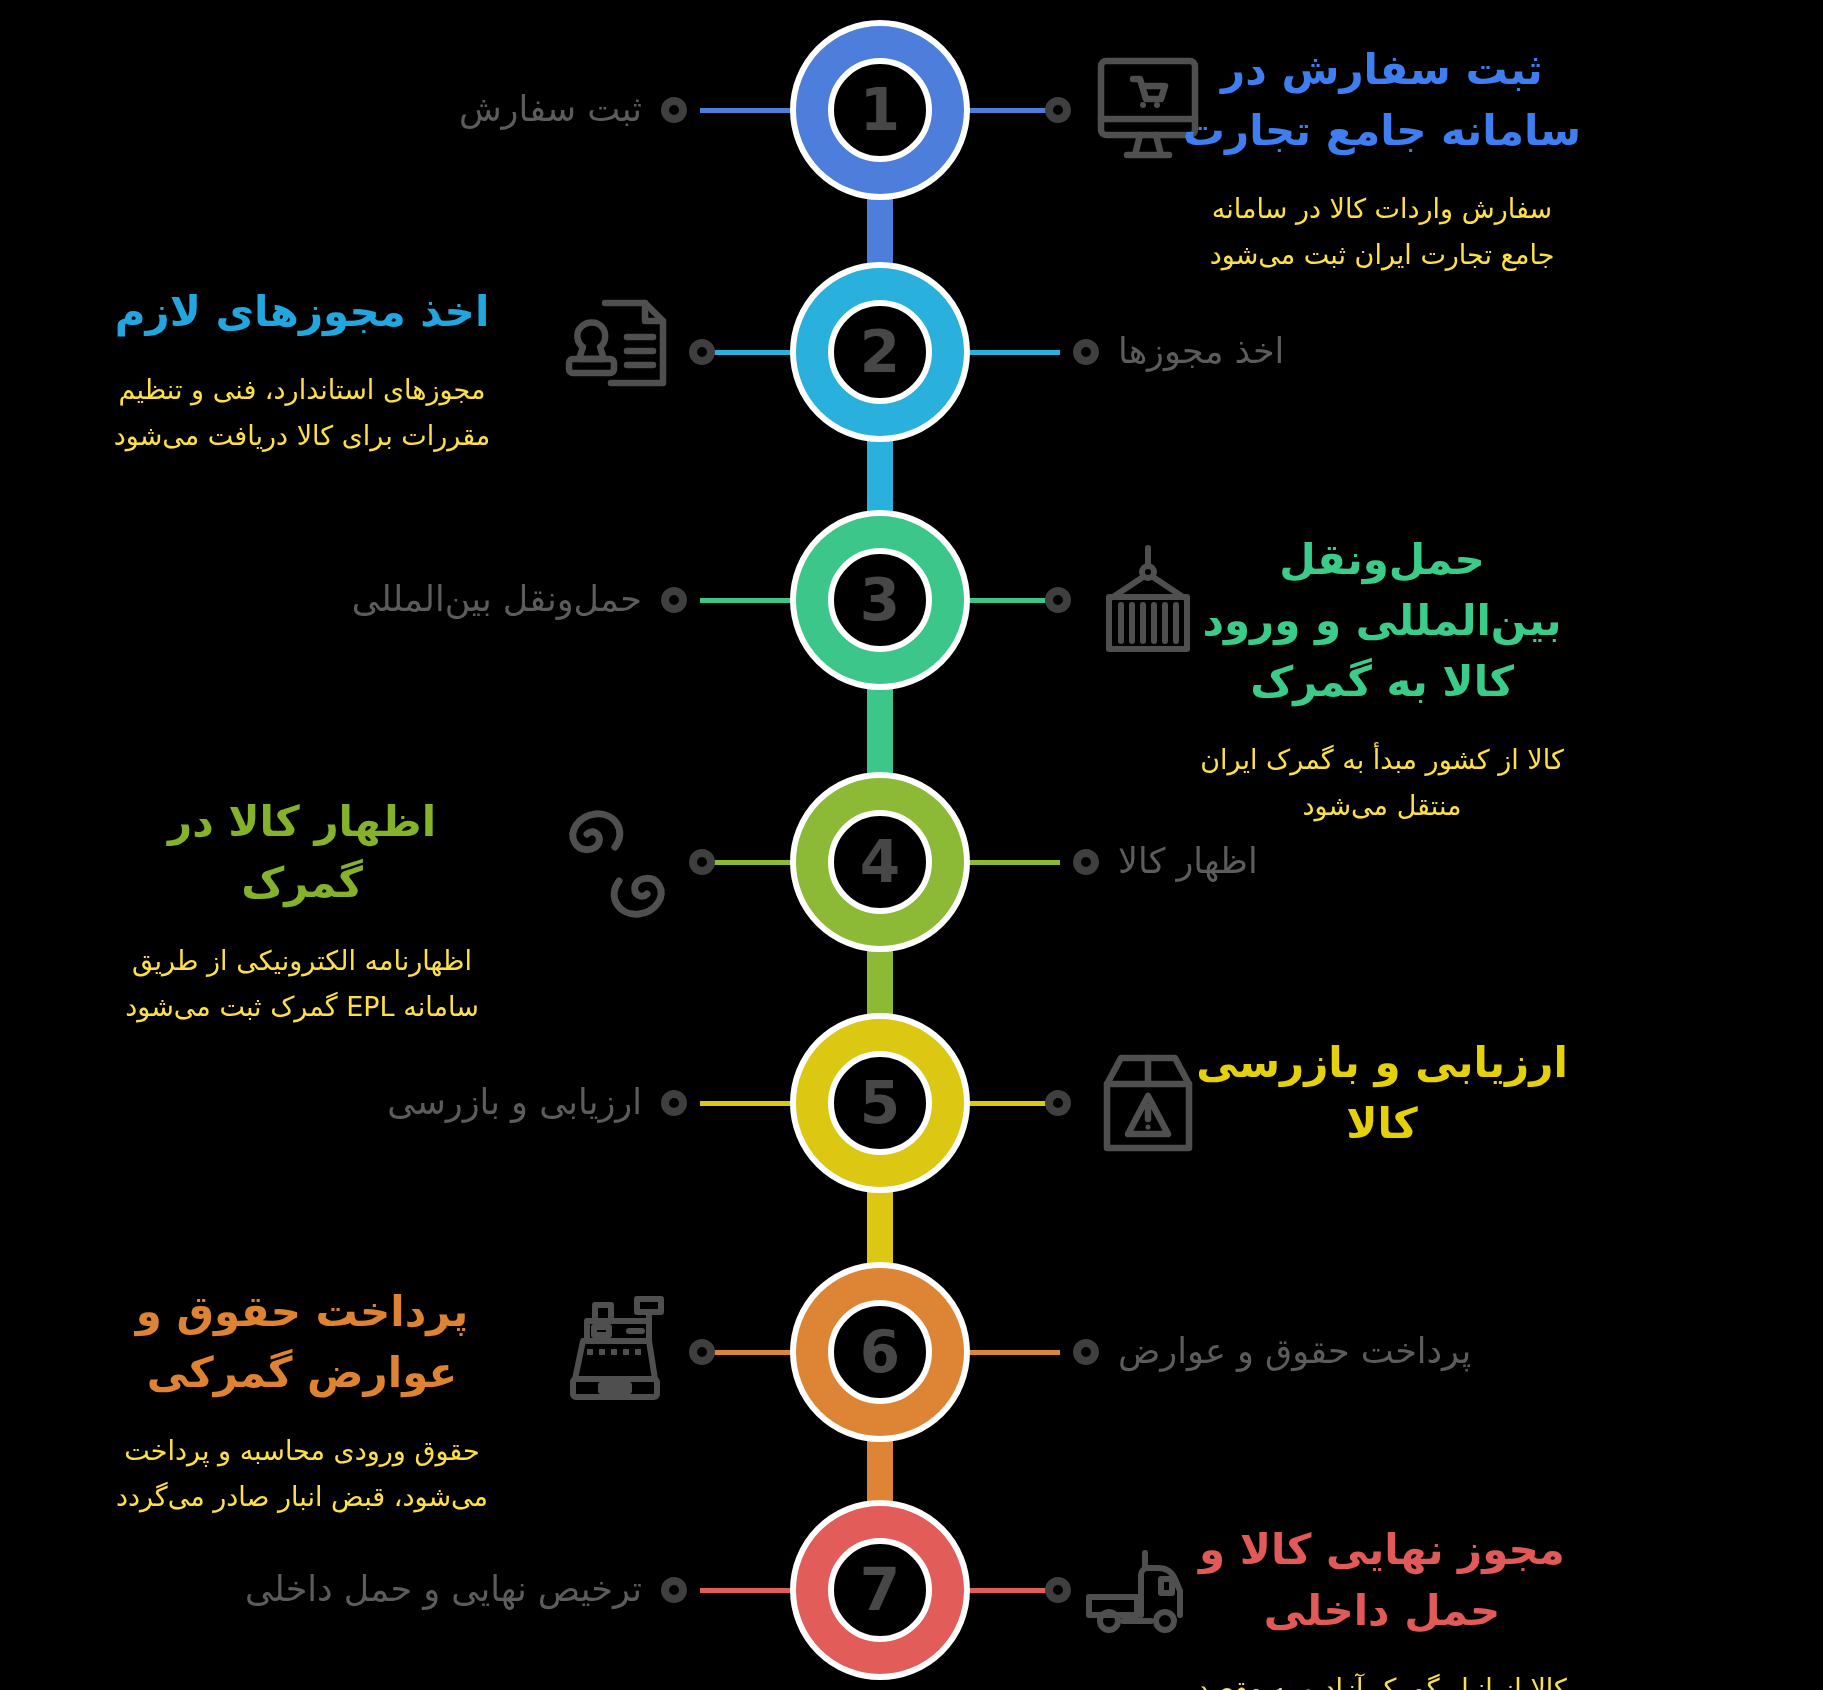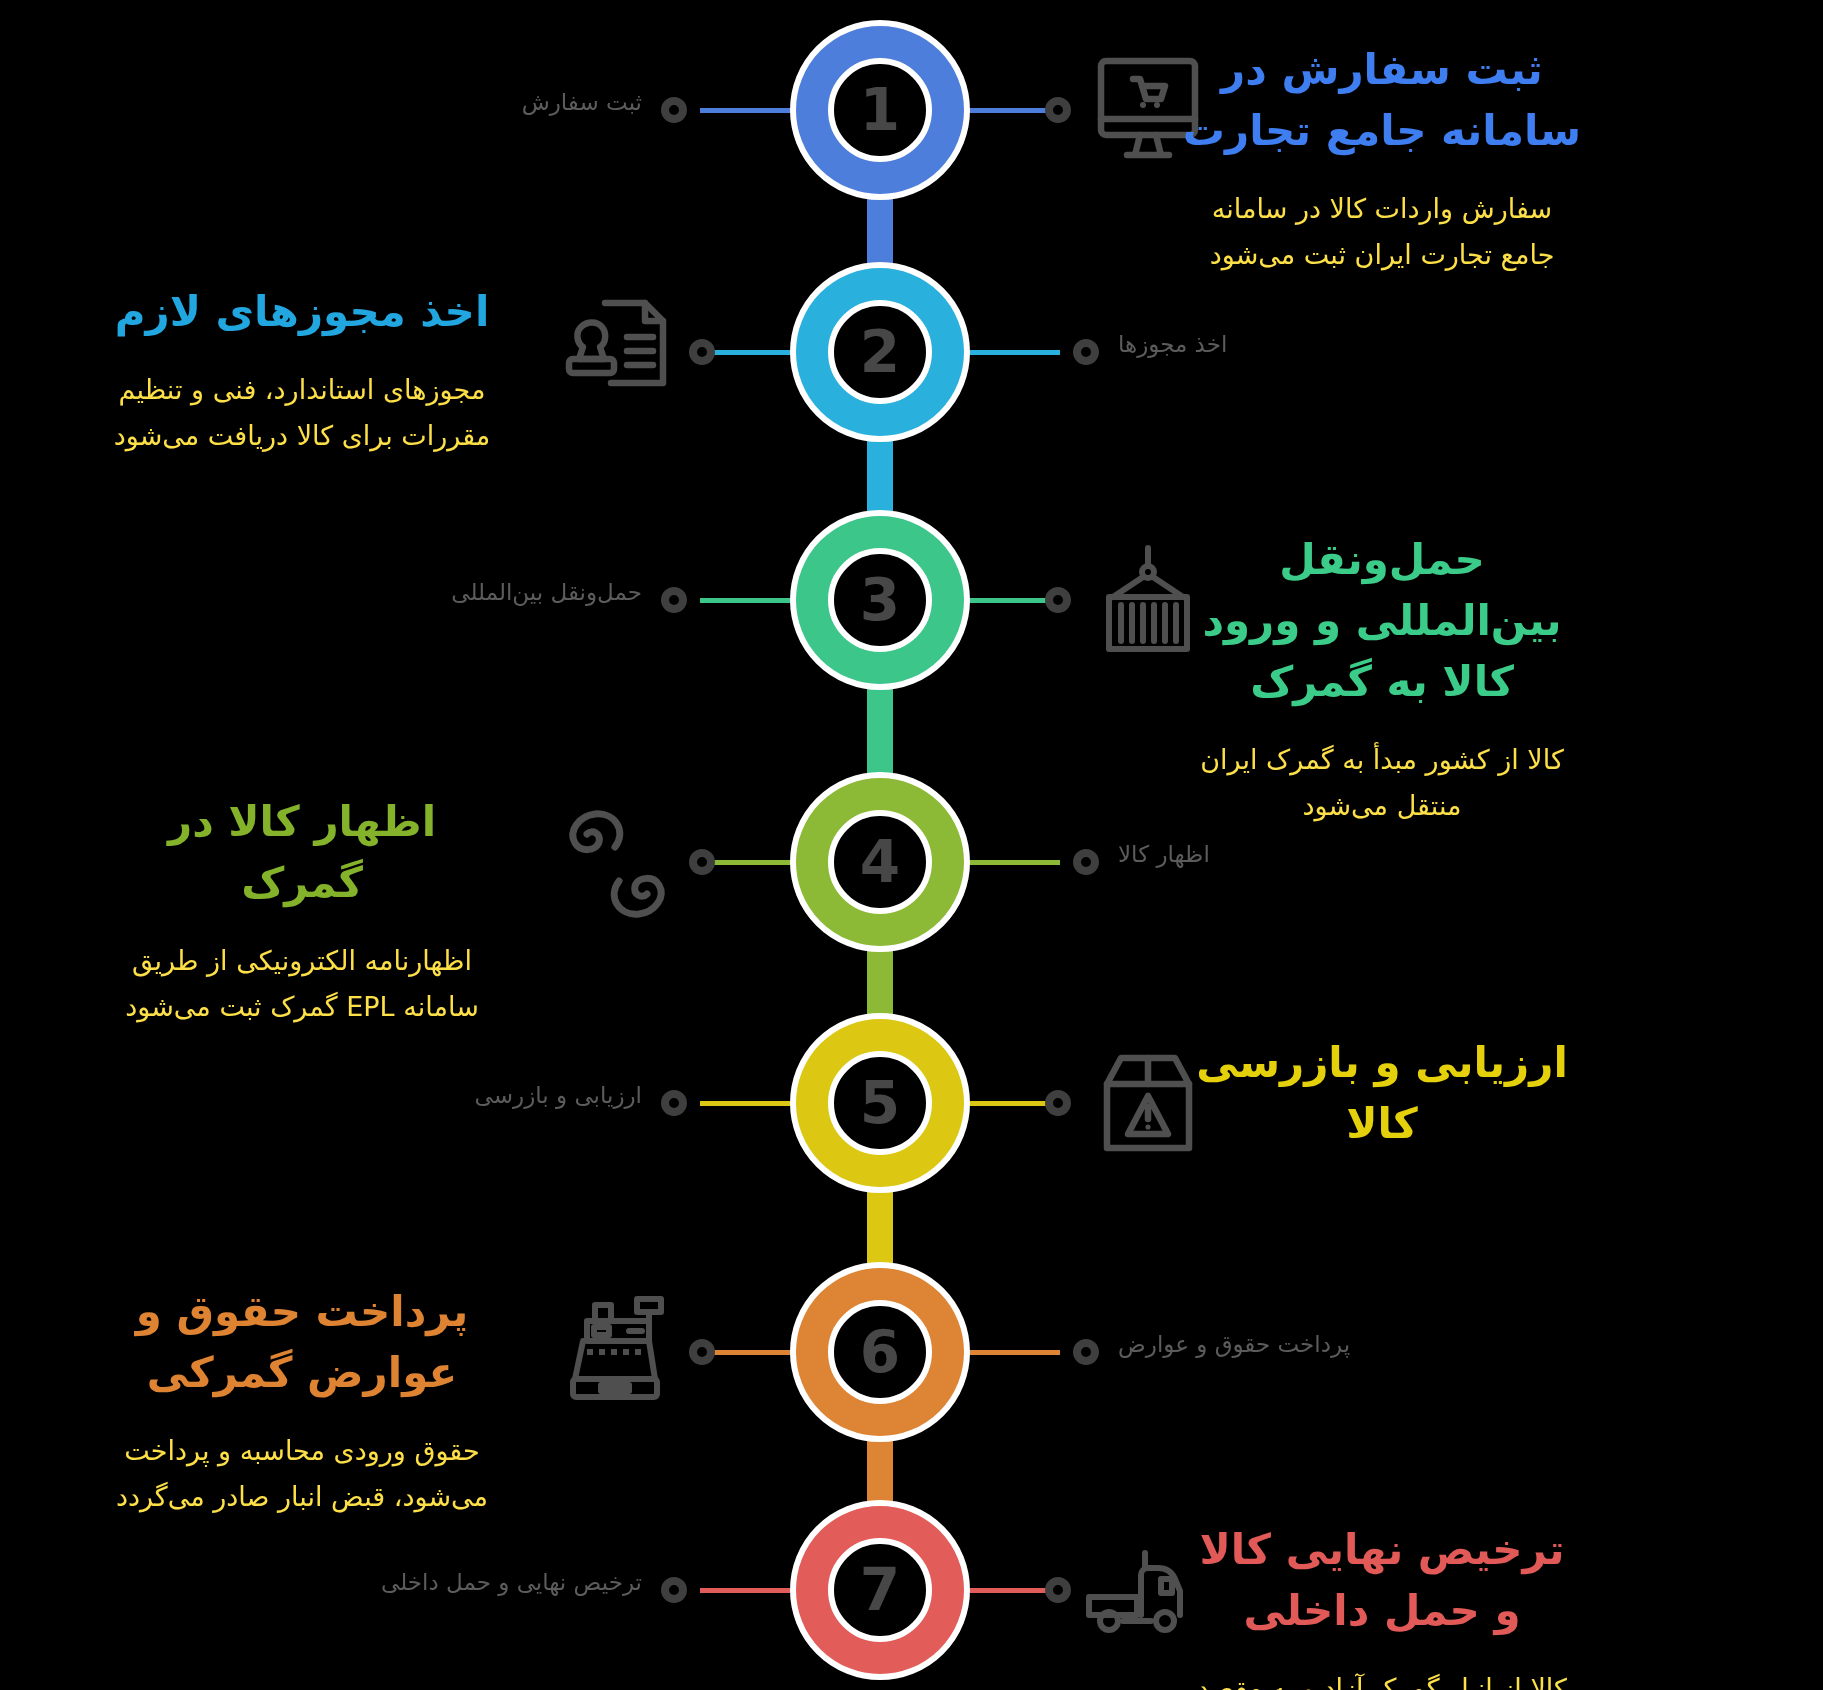--- a/index.html
+++ b/index.html
@@ -39,21 +39,21 @@
   .odd  .label-line{left:700px;width:92px;}
   .odd  .label-dot{left:661px;}
   .odd  .content-line{left:968px;width:79px;}
   .odd  .content-dot{left:1045px;}
   .even .label-line{left:968px;width:92px;}
   .even .label-dot{left:1073px;}
   .even .content-line{left:713px;width:79px;}
   .even .content-dot{left:689px;}
 
   
-  .side-label{position:absolute;top:calc(var(--yc) - 21px);font-size:23px;
+  .side-label{position:absolute;top:calc(var(--yc) - 21px);font-size:35px;
        color:#5c5c5c;direction:rtl;z-index:2;}
   .odd  .side-label{left:240px;width:402px;text-align:right;}
   .even .side-label{left:1118px;width:420px;text-align:left;}
 
   
   .icon-box{position:absolute;top:calc(var(--yc) - 64px);width:140px;height:128px;
        color:#4f4f4f;z-index:2;display:flex;align-items:center;justify-content:center;}
   .odd  .icon-box{left:1078px;}
   .even .icon-box{left:548px;}
   .icon-box svg{width:130px;height:118px;}
@@ -265,18 +265,18 @@
         <path d="M6 62 H54 V80 H6 Z"></path>
         <line x1="62" y1="33" x2="62" y2="18"></line>
         <path d="M58 80 V40 c0 -4 3 -7 7 -7 h10 c8 0 14 4 17 11 l5 12 v24"></path>
         <path d="M78 44 h11 v14 h-11 z"></path>
         <circle cx="26" cy="86" r="9"></circle>
         <circle cx="82" cy="86" r="9"></circle>
         <line x1="40" y1="86" x2="68" y2="86"></line>
       </svg>
     </div>
     <div class="text-block" style="--c: #e15a57;">
-      <h2>ترخیص نهایی کالا و حمل داخلی</h2>
+      <h2>مجوز نهایی کالا و حمل داخلی</h2>
       <p>کالا از انبار گمرک آزاد و به مقصد واردکننده حمل می‌شود</p>
     </div>
   </div>
 
 </div>
 
 </body></html>

